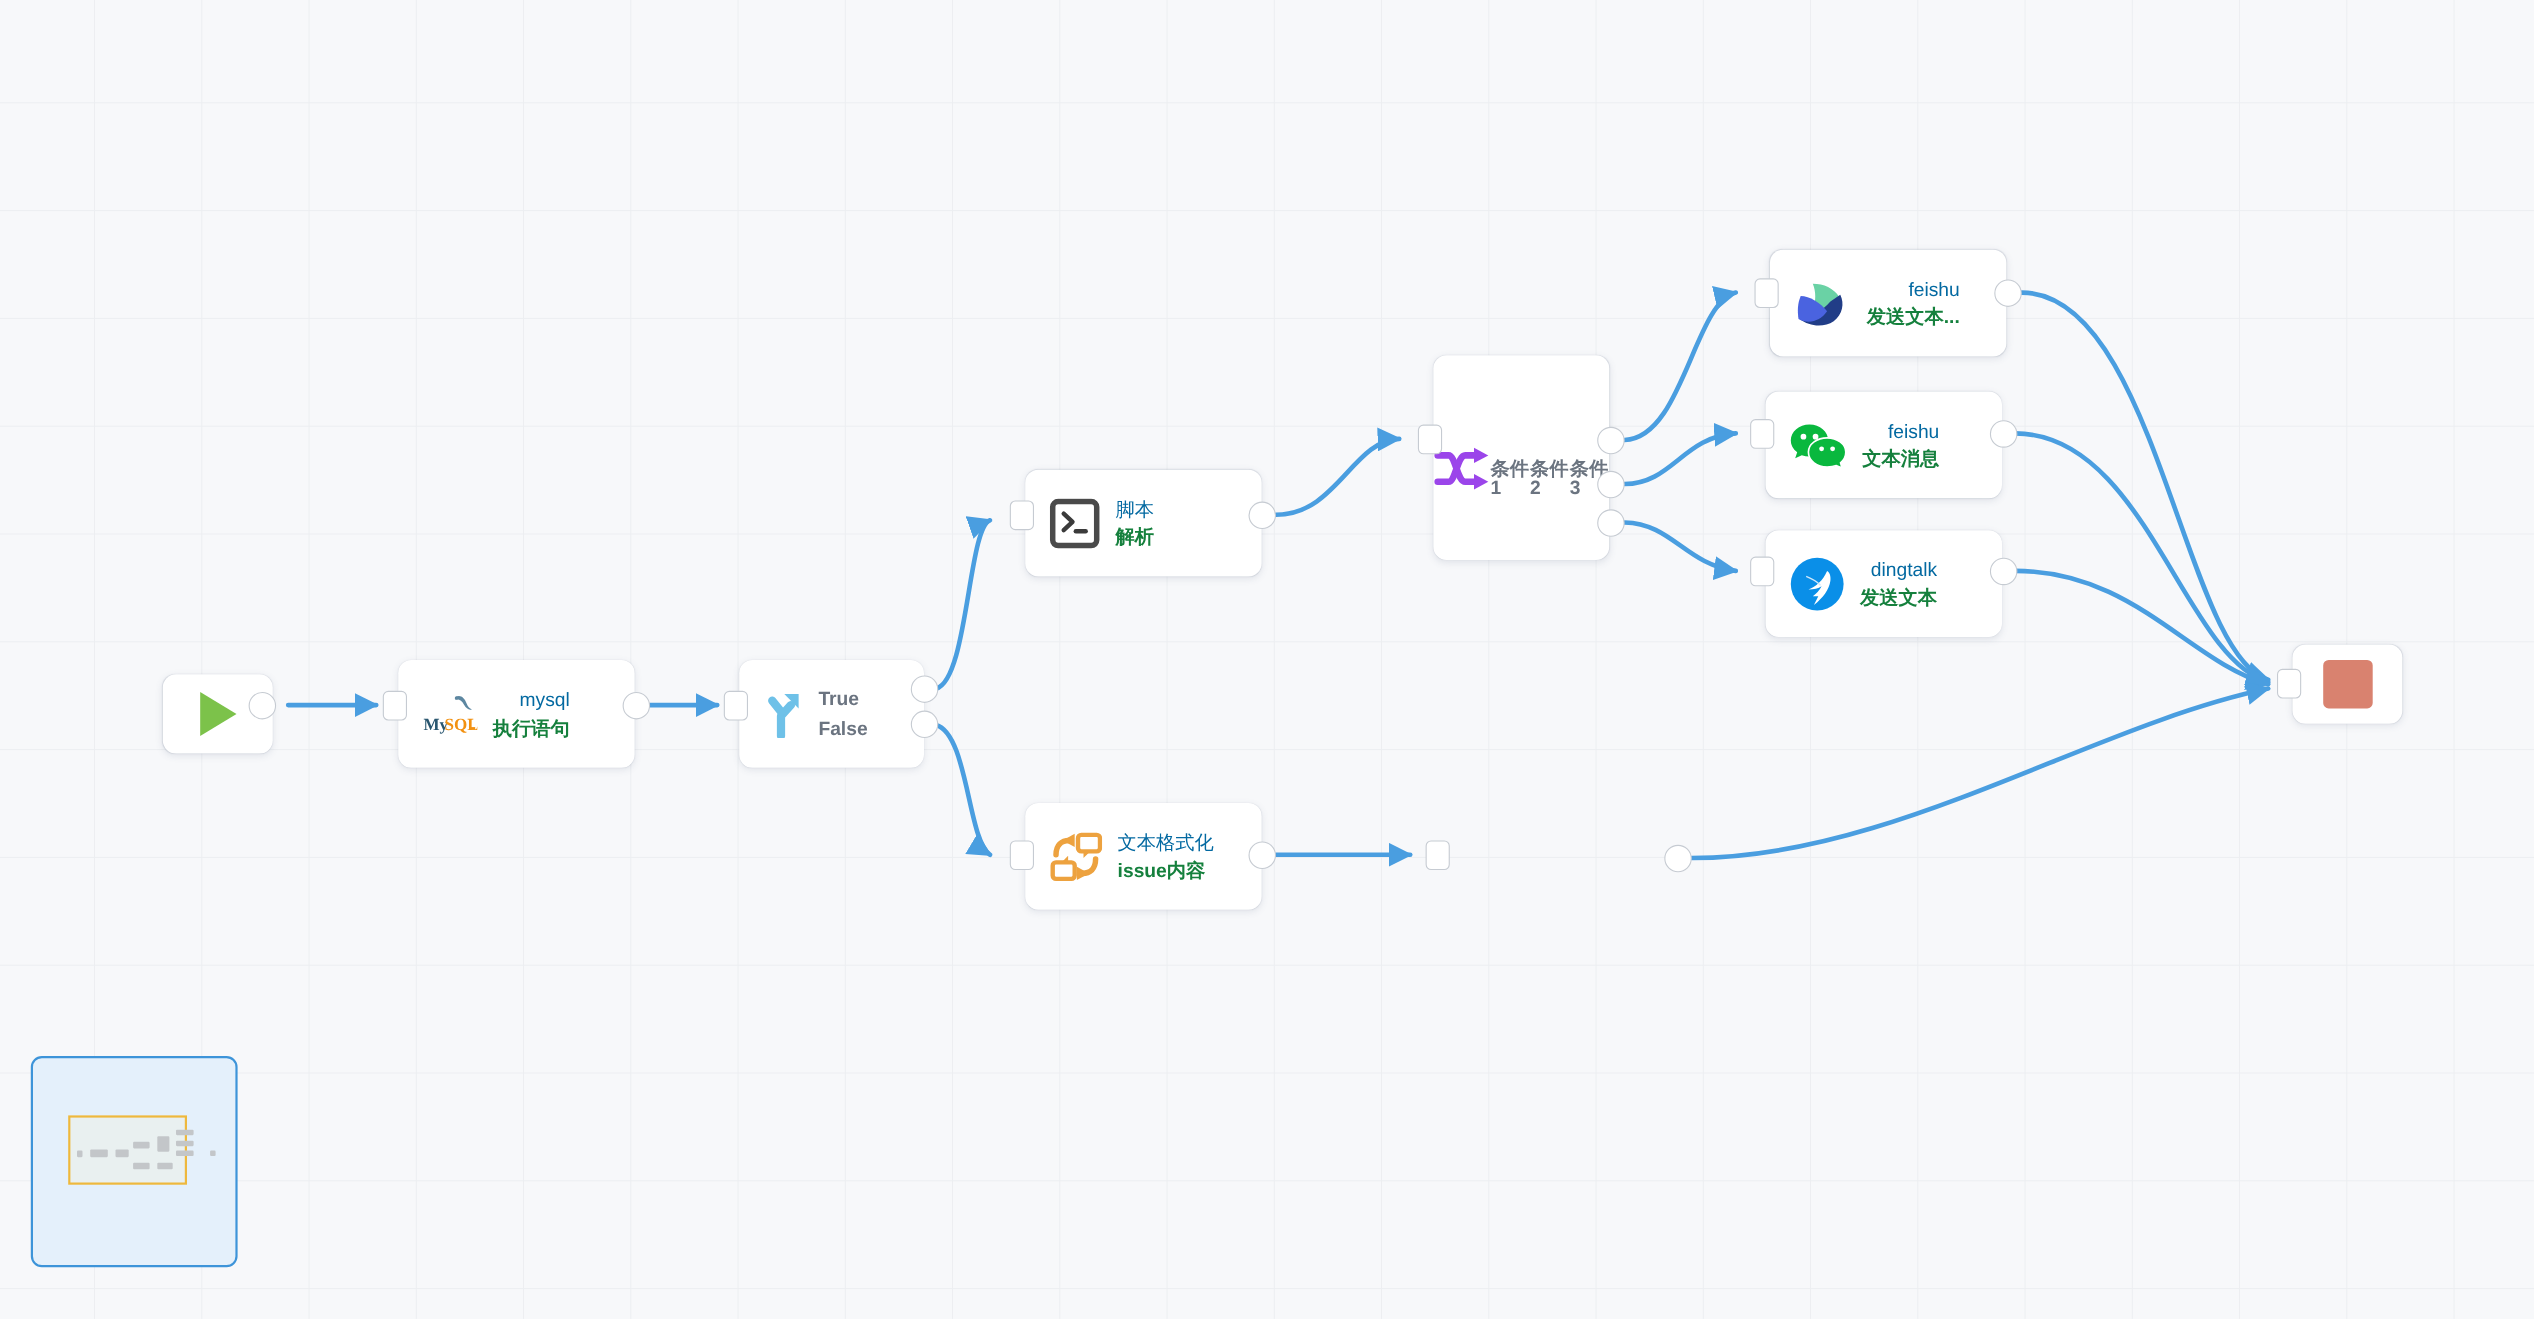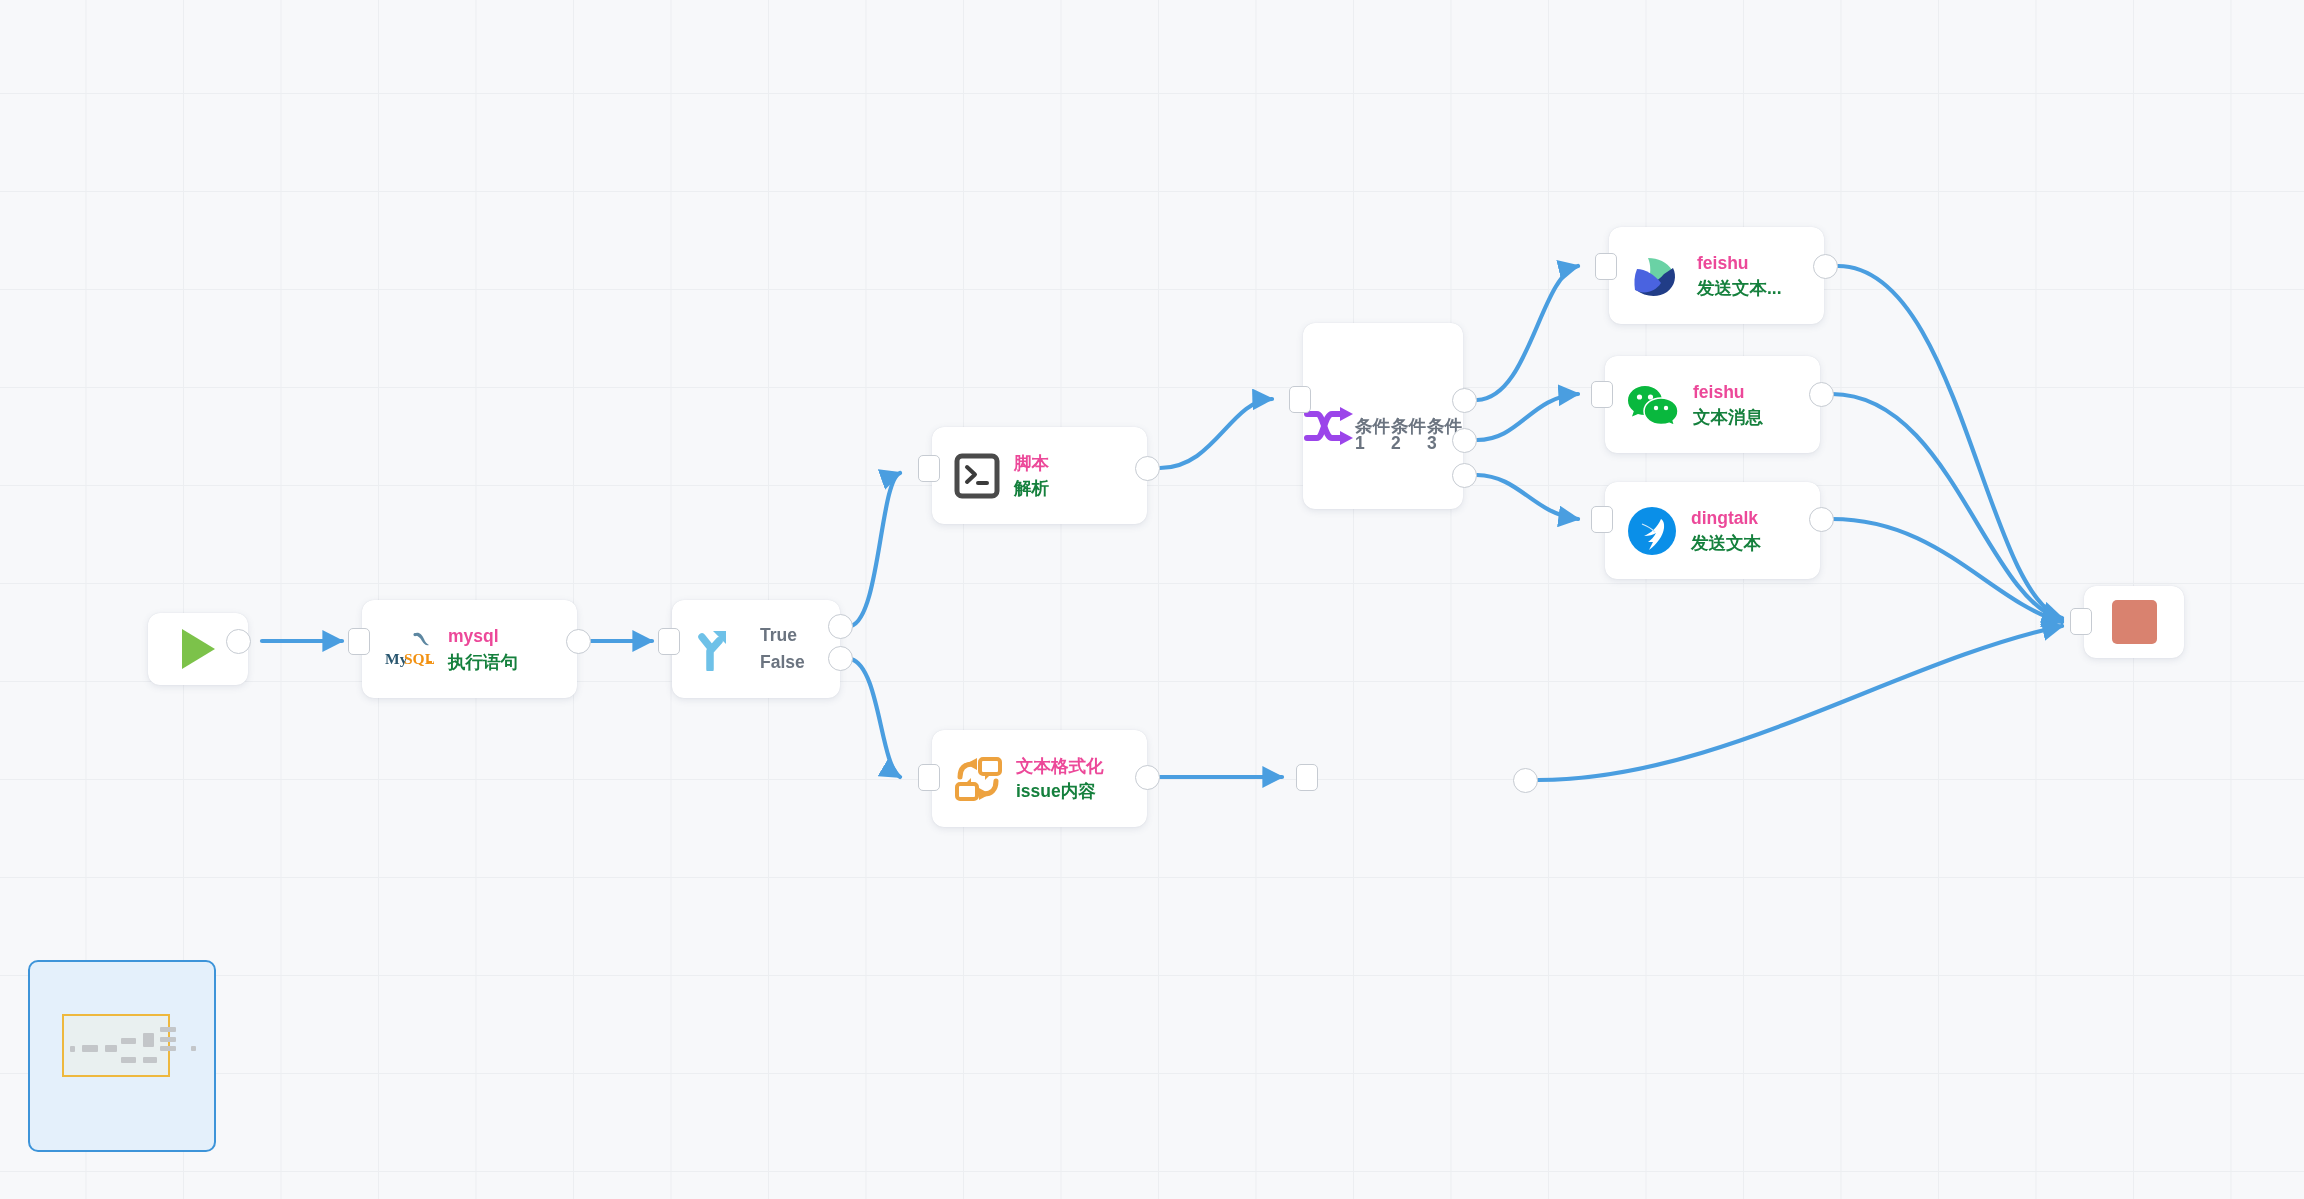--- a/index.html
+++ b/index.html
@@ -60,24 +60,25 @@
 
   .node-text {
     display: flex;
     flex-direction: column;
     justify-content: center;
     gap: 3px;
   }
 
   .node-title {
     font-size: 17.5px;
-    font-weight: bold;
-    color: #ec4899;
+    font-weight: normal;
+    color: #0369a1;
     line-height: 1.26;
     white-space: nowrap;
+    text-align: right;
   }
 
   .node-sub {
     font-size: 17.5px;
     font-weight: bold;
     color: #15803d;
     line-height: 1.26;
     white-space: nowrap;
   }
 
@@ -126,21 +127,20 @@
     height: 44px;
     background: #d9826f;
     border-radius: 5px;
   }
 
   
   .branch-rows {
     display: flex;
     flex-direction: column;
     gap: 4px;
-    margin-left: 16px;
   }
   .branch-label {
     font-size: 17.5px;
     font-weight: bold;
     color: #6b7480;
     line-height: 1.3;
   }
 
   
   .switch-node {

